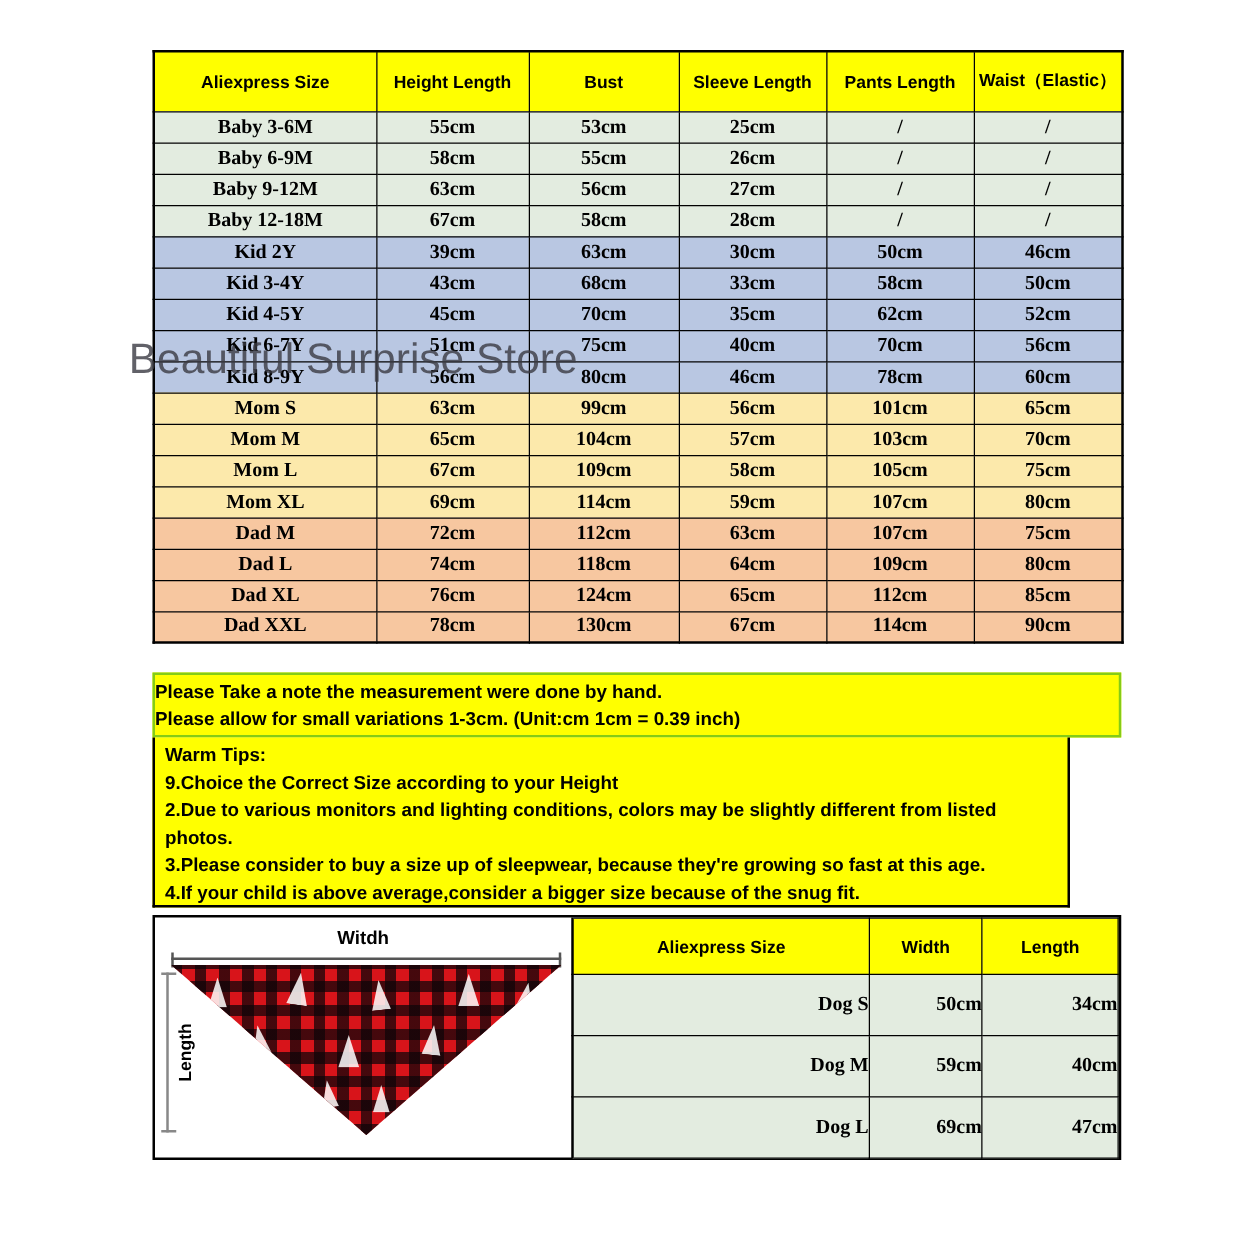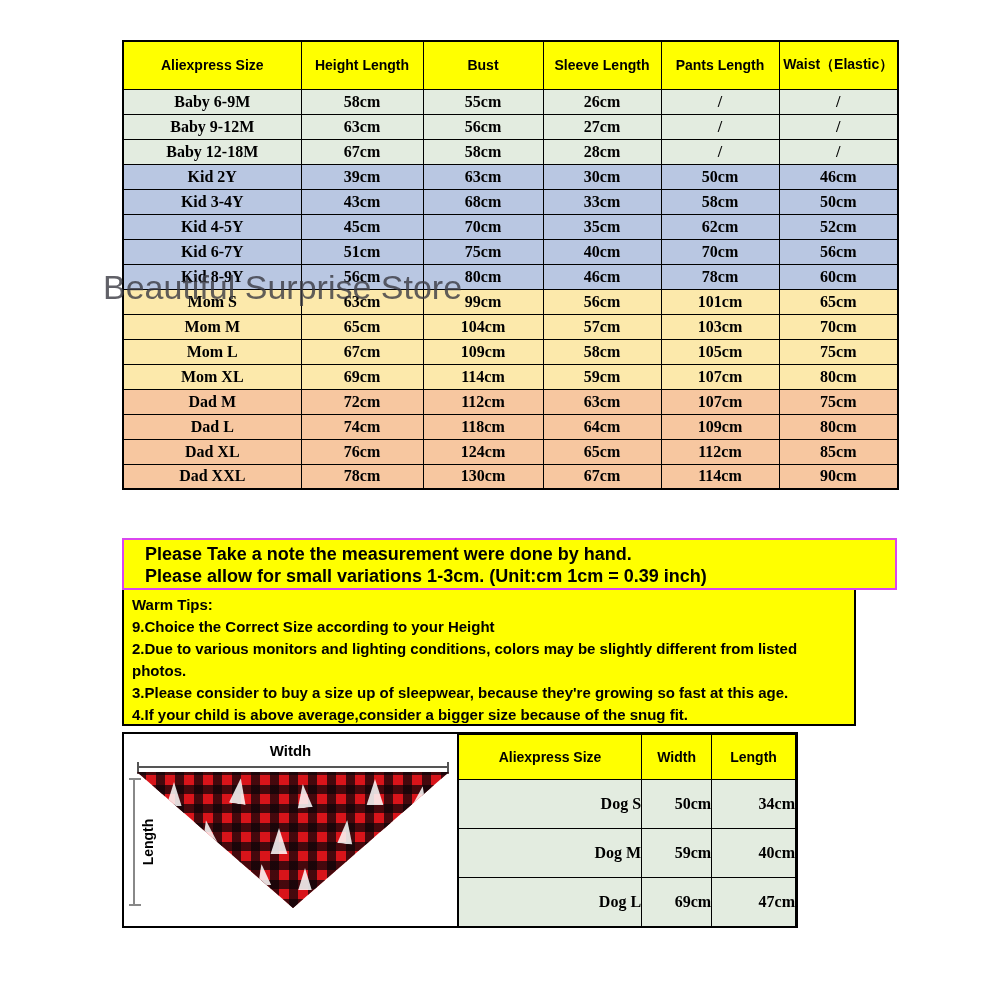--- a/index.html
+++ b/index.html
@@ -43,32 +43,32 @@
   
   .watermark{
     position:absolute;left:103px;top:268px;z-index:5;
     font-size:34px;font-weight:normal;letter-spacing:0px;
     color:rgba(58,58,66,0.80);white-space:nowrap;
   }
 
   
   .note-box{
     position:absolute;left:122px;top:538px;width:775px;height:52px;
-    background:var(--note-bg);border:2px solid #d946ef;
-    padding:3px 21px;font-weight:bold;font-size:18px;line-height:22px;
+    background:var(--note-bg);border:2px solid #84cc16;
+    padding:3px 0;font-weight:bold;font-size:15px;line-height:22px;
   }
   .tips-box{
     position:absolute;left:122px;top:590px;width:734px;height:136px;
     background:var(--note-bg);border:2px solid #000;border-top:none;
     padding:4px 8px;font-weight:bold;font-size:15px;line-height:22px;
   }
 
   
   .bottom-section{
-    position:absolute;left:122px;top:732px;width:676px;height:196px;
+    position:absolute;left:122px;top:732px;width:775px;height:196px;
     border:2px solid #000;display:flex;background:#fff;
   }
   .bandana-pane{position:relative;width:333px;height:100%;}
   .width-label{
     position:absolute;left:0;top:8px;width:333px;text-align:center;
     font-weight:bold;font-size:15px;
   }
   .width-line{
     position:absolute;left:13px;top:32px;width:312px;height:0;
     border-top:2px solid #555;
@@ -137,20 +137,28 @@
     <tr>
       <th>Aliexpress Size</th>
       <th>Height Length</th>
       <th>Bust</th>
       <th>Sleeve Length</th>
       <th>Pants Length</th>
       <th>Waist（Elastic）</th>
     </tr>
   </thead>
   <tbody>
+      <tr class="row-baby">
+        <td>Baby 3-6M</td>
+        <td>55cm</td>
+        <td>53cm</td>
+        <td>25cm</td>
+        <td>/</td>
+        <td>/</td>
+      </tr>
       <tr class="row-baby">
         <td>Baby 6-9M</td>
         <td>58cm</td>
         <td>55cm</td>
         <td>26cm</td>
         <td>/</td>
         <td>/</td>
       </tr>
       <tr class="row-baby">
         <td>Baby 9-12M</td>

